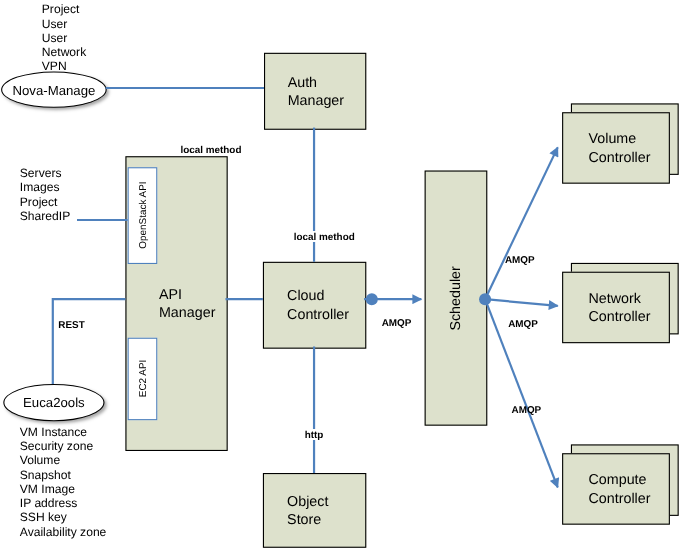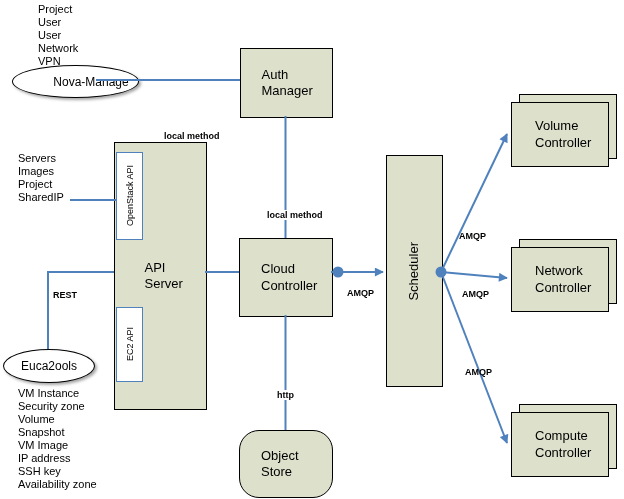--- a/index.html
+++ b/index.html
@@ -75,50 +75,50 @@
     <div>VM Instance</div>
     <div>Security zone</div>
     <div>Volume</div>
     <div>Snapshot</div>
     <div>VM Image</div>
     <div>IP address</div>
     <div>SSH key</div>
     <div>Availability zone</div>
   </div>
 
-  <div class="ellipse" style="left:12px;top:65px;width:94px;height:31px;padding-left:31px;">
+  <div class="ellipse" style="left:1px;top:65px;width:94px;height:31px;">
     <span>Nova-Manage</span>
   </div>
   <div class="ellipse" style="left:3px;top:349px;width:90px;height:32px;">
     <span>Euca2ools</span>
   </div>
 
   <div class="node" style="left:240px;top:48px;width:91px;height:68px;">
     <span class="node-label">Auth Manager</span>
   </div>
 
   <div class="node" style="left:114px;top:142px;width:91px;height:266px;">
-    <span class="node-label" style="margin-left:18px;">API Server</span>
+    <span class="node-label" style="margin-left:18px;">API Manager</span>
   </div>
   <div class="inner-api" style="left:116px;top:152px;width:25px;height:86px;">
     <span class="vtext">OpenStack API</span>
   </div>
   <div class="inner-api" style="left:116px;top:307px;width:25px;height:73px;">
     <span class="vtext">EC2 API</span>
   </div>
 
   <div class="node" style="left:239px;top:238px;width:92px;height:77px;">
     <span class="node-label">Cloud Controller</span>
   </div>
 
   <div class="node" style="left:386px;top:155px;width:55px;height:230px;">
     <span class="vtext" style="font-size:13px;">Scheduler</span>
   </div>
 
-  <div class="node" style="left:239px;top:430px;width:92px;height:66px;border-radius:20px;">
+  <div class="node" style="left:239px;top:430px;width:92px;height:66px;">
     <span class="node-label">Object Store</span>
   </div>
 
   <div class="ctrl-back" style="left:519px;top:94px;width:96px;height:63px;"></div>
   <div class="node" style="left:511px;top:102px;width:96px;height:63px;">
     <span class="node-label">Volume Controller</span>
   </div>
 
   <div class="ctrl-back" style="left:519px;top:239px;width:96px;height:63px;"></div>
   <div class="node" style="left:511px;top:247px;width:96px;height:63px;">

